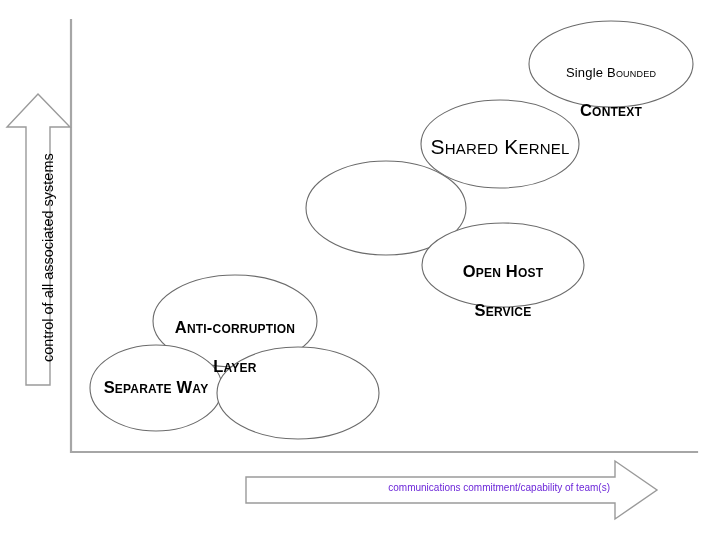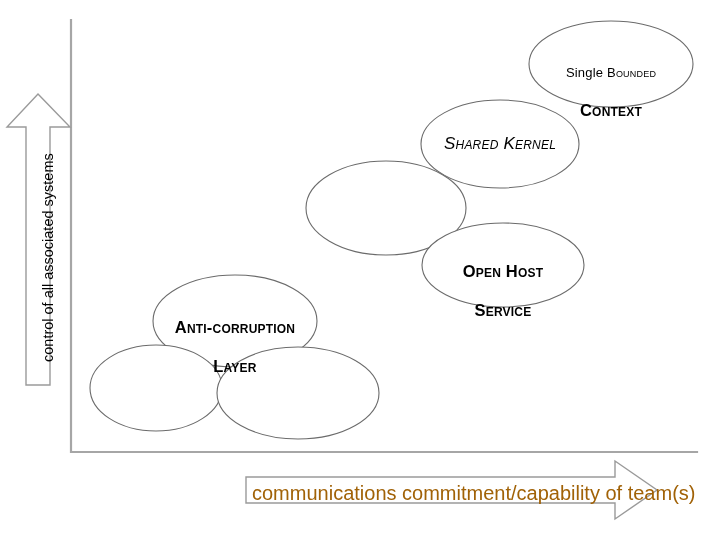--- a/index.html
+++ b/index.html
@@ -49,45 +49,44 @@
   }
   
   .sc {
     font-variant: small-caps;
     font-size: 16.5px;
     letter-spacing: 0.2px;
     font-weight: bold;
   }
   .sc-lg {
     font-variant: small-caps;
-    font-size: 17px;
+    font-size: 21px;
     letter-spacing: 0.2px;
-    font-style: italic;
   }
   .mixed {
     font-size: 13px;
     letter-spacing: 0.2px;
   }
   .mixed .rest {
     font-variant: small-caps;
   }
   .axis-label-v {
     position: absolute;
     transform-origin: 0 0;
     transform: rotate(-90deg);
     color: #000000;
     font-size: 14.5px;
     white-space: nowrap;
   }
   .axis-label-h {
     position: absolute;
-    color: #a16207;
-    font-size: 20px;
+    color: #6d28d9;
+    font-size: 10px;
     white-space: nowrap;
-    text-align: left;
+    text-align: right;
   }
 </style>
 </head>
 <body>
 
 <div id="stage">
 
   <svg id="canvas" viewBox="0 0 720 540">
 
     <path class="axis-line" d="M 71 20 L 71 452 L 697 452"></path>
@@ -120,15 +119,16 @@
   <div class="node-label" style="left: 413px; top: 243px; width: 180px;">
     <span class="sc">Open Host</span><br>
     <span class="sc">Service</span>
   </div>
 
   <div class="node-label" style="left: 145px; top: 299px; width: 180px;">
     <span class="sc">Anti-corruption</span><br>
     <span class="sc">Layer</span>
   </div>
 
+  <div class="node-label sc" style="left: 66px; top: 378px; width: 180px;">Separate Way</div>
 
 
 </div>
 
 </body></html>

